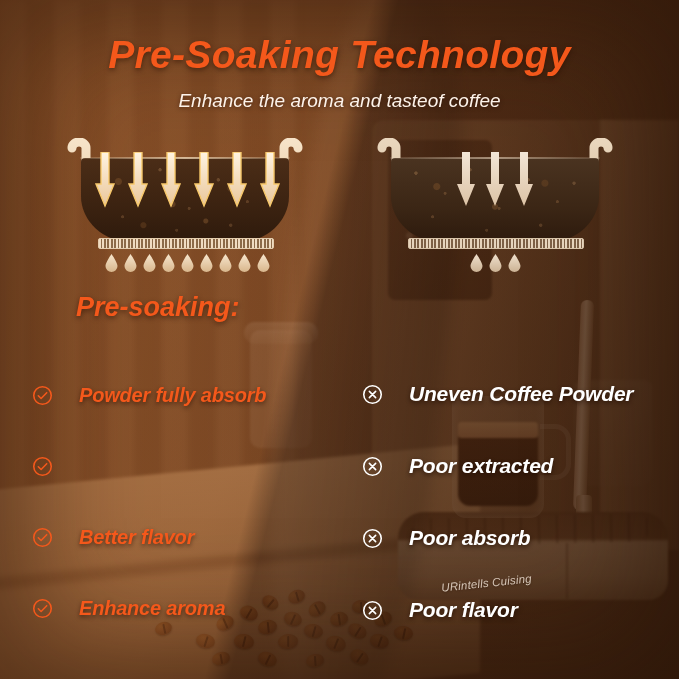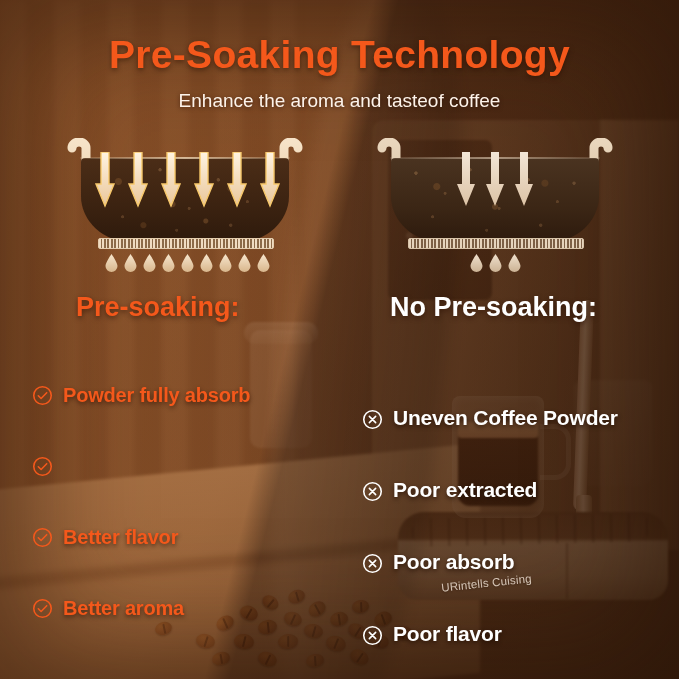--- a/index.html
+++ b/index.html
@@ -140,21 +140,21 @@
     background:linear-gradient(90deg,rgba(255,200,150,.10),rgba(20,9,3,.18));
     border-radius:50%/40%;
     transform:rotate(6deg);filter:blur(8px);
   }
   .vignette{
     position:absolute;inset:0;
     box-shadow:inset 0 0 110px 30px rgba(40,18,6,.55);
   }
 
   
-  .content{position:absolute;inset:0;}
+  .content{position:absolute;inset:0;font-style:italic;}
 
   .title{
     position:absolute;left:0;right:0;top:33px;text-align:center;
     font-size:39px;font-weight:bold;color:#f4581b;letter-spacing:.3px;
     text-shadow:0 2px 5px rgba(40,14,2,.55);
   }
   .subtitle{
     position:absolute;left:0;right:0;top:90px;text-align:center;
     font-size:19px;font-weight:500;color:#fdf3ea;
     text-shadow:0 1px 4px rgba(40,14,2,.6);
@@ -218,25 +218,25 @@
   .sec-left{left:76px;color:#f4581b;}
   .sec-right{left:390px;color:#ffffff;}
 
   
   .list{position:absolute;}
   .list-left{left:32px;top:360px;width:320px;}
   .list-right{left:362px;top:358px;width:310px;}
 
   .item{display:flex;align-items:center;gap:10px;}
   .list-left .item{height:71px;}
-  .list-right .item{height:72px;align-items:flex-end;}
+  .list-right .item{height:72px;}
 
   .item-icon{flex:0 0 auto;width:21px;height:21px;display:block;}
   .item-label{
-    font-size:20px;font-weight:bold;letter-spacing:-.2px;white-space:nowrap;
+    font-size:20px;font-weight:bold;letter-spacing:-.2px;white-space:nowrap;margin-left:16px;
   }
   .list-left .item-label{color:#f4581b;text-shadow:0 2px 4px rgba(40,14,2,.6);font-size:20px;}
   .list-right .item-label{color:#ffffff;text-shadow:0 2px 4px rgba(30,12,2,.7);font-size:21px;}
 
   .brand-mark{
     position:absolute;left:441px;top:577px;
     font-size:11.5px;color:#efe2d4;opacity:.82;
     transform:rotate(-6deg);letter-spacing:.2px;
     text-shadow:0 1px 2px rgba(40,20,8,.5);
   }
@@ -440,21 +440,20 @@
         <svg class="drop" style="left:129px;" viewBox="0 0 13 18">
             <path d="M6.5 0 C6.5 0 12.5 8.5 12.5 12 A6 6 0 0 1 0.5 12 C0.5 8.5 6.5 0 6.5 0 Z" fill="url(#dg2)"></path>
           </svg>
         <svg class="drop" style="left:148px;" viewBox="0 0 13 18">
             <path d="M6.5 0 C6.5 0 12.5 8.5 12.5 12 A6 6 0 0 1 0.5 12 C0.5 8.5 6.5 0 6.5 0 Z" fill="url(#dg2)"></path>
           </svg>
       </div>
     </div>
 
     <div class="sec-head sec-left">Pre-soaking:</div>
-    <div class="sec-head sec-right">No Pre-soaking:</div>
 
     <div class="list list-left">
       <div class="item">
         <svg class="item-icon" viewBox="0 0 24 24">
           <circle cx="12" cy="12" r="10" fill="none" stroke="#f4581b" stroke-width="1.8"></circle>
           <path d="M7.2 12.3 L10.4 15.4 L16.8 8.8" fill="none" stroke="#f4581b" stroke-width="1.8" stroke-linecap="round" stroke-linejoin="round"></path>
         </svg>
         <span class="item-label">Powder fully absorb</span>
       </div>
       <div class="item">
@@ -468,21 +467,21 @@
           <circle cx="12" cy="12" r="10" fill="none" stroke="#f4581b" stroke-width="1.8"></circle>
           <path d="M7.2 12.3 L10.4 15.4 L16.8 8.8" fill="none" stroke="#f4581b" stroke-width="1.8" stroke-linecap="round" stroke-linejoin="round"></path>
         </svg>
         <span class="item-label">Better flavor</span>
       </div>
       <div class="item">
         <svg class="item-icon" viewBox="0 0 24 24">
           <circle cx="12" cy="12" r="10" fill="none" stroke="#f4581b" stroke-width="1.8"></circle>
           <path d="M7.2 12.3 L10.4 15.4 L16.8 8.8" fill="none" stroke="#f4581b" stroke-width="1.8" stroke-linecap="round" stroke-linejoin="round"></path>
         </svg>
-        <span class="item-label">Better aroma</span>
+        <span class="item-label">Enhance aroma</span>
       </div>
     </div>
 
     <div class="list list-right">
       <div class="item">
         <svg class="item-icon" viewBox="0 0 24 24">
           <circle cx="12" cy="12" r="10" fill="none" stroke="#ffffff" stroke-width="1.8"></circle>
           <path d="M8.4 8.4 L15.6 15.6 M15.6 8.4 L8.4 15.6" stroke="#ffffff" stroke-width="1.8" stroke-linecap="round"></path>
         </svg>
         <span class="item-label">Uneven Coffee Powder</span>

